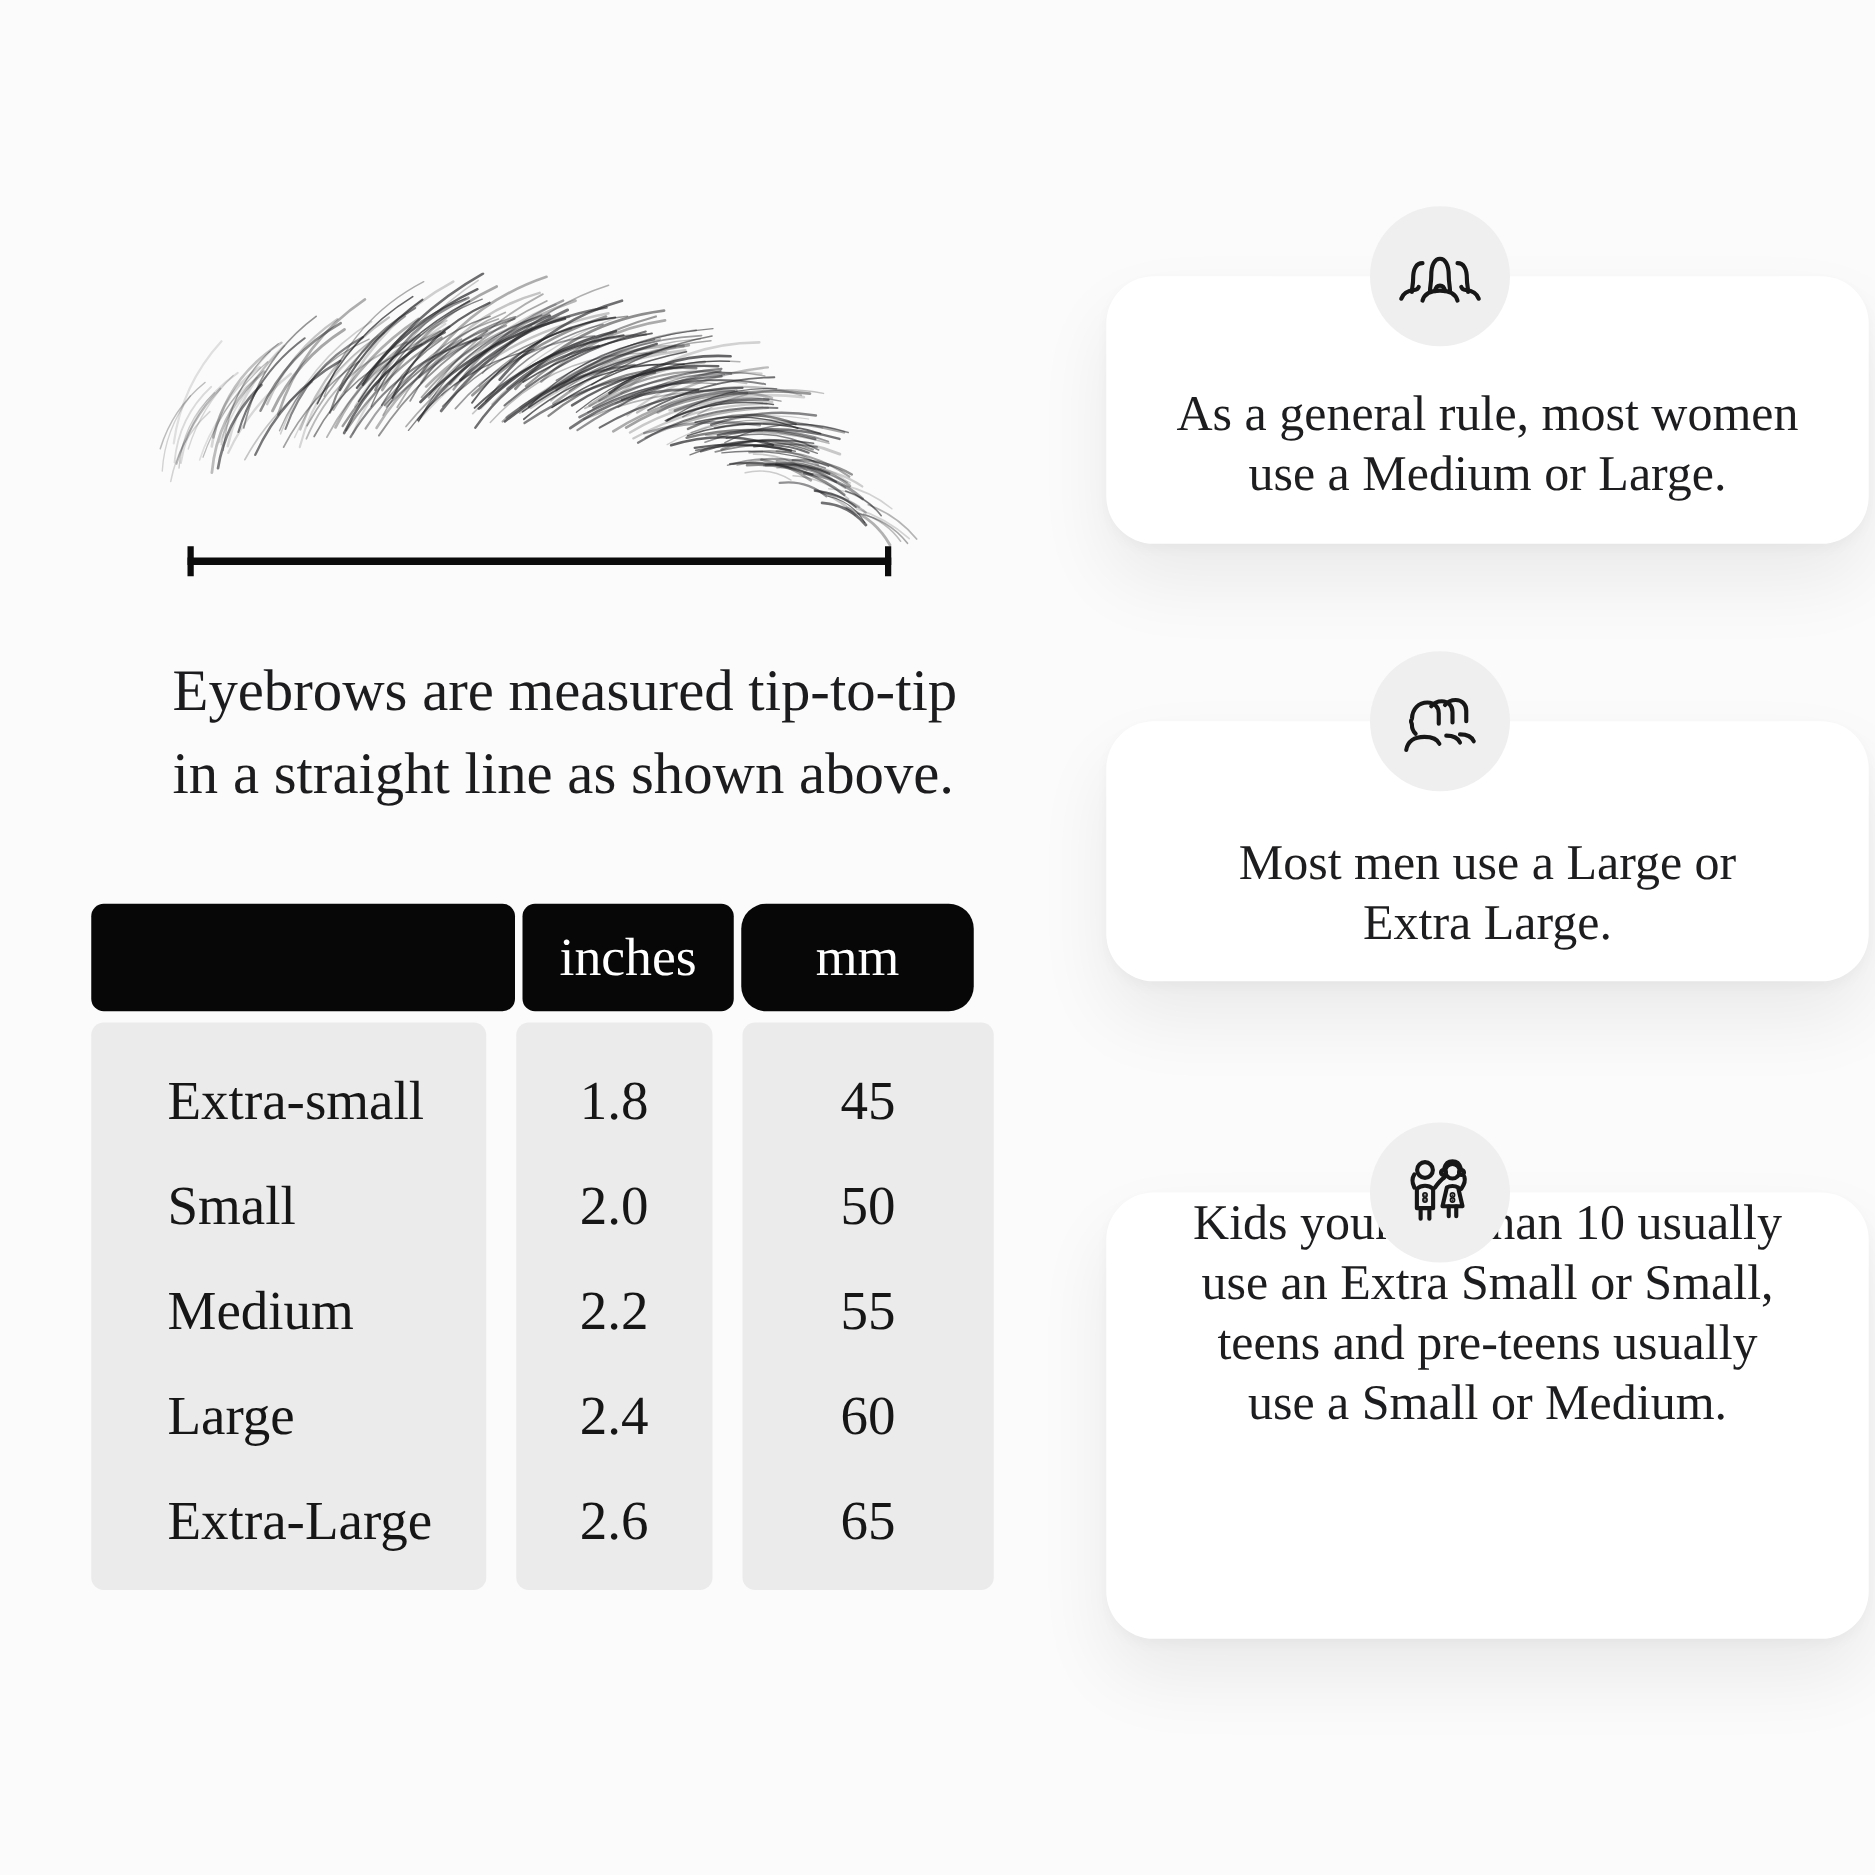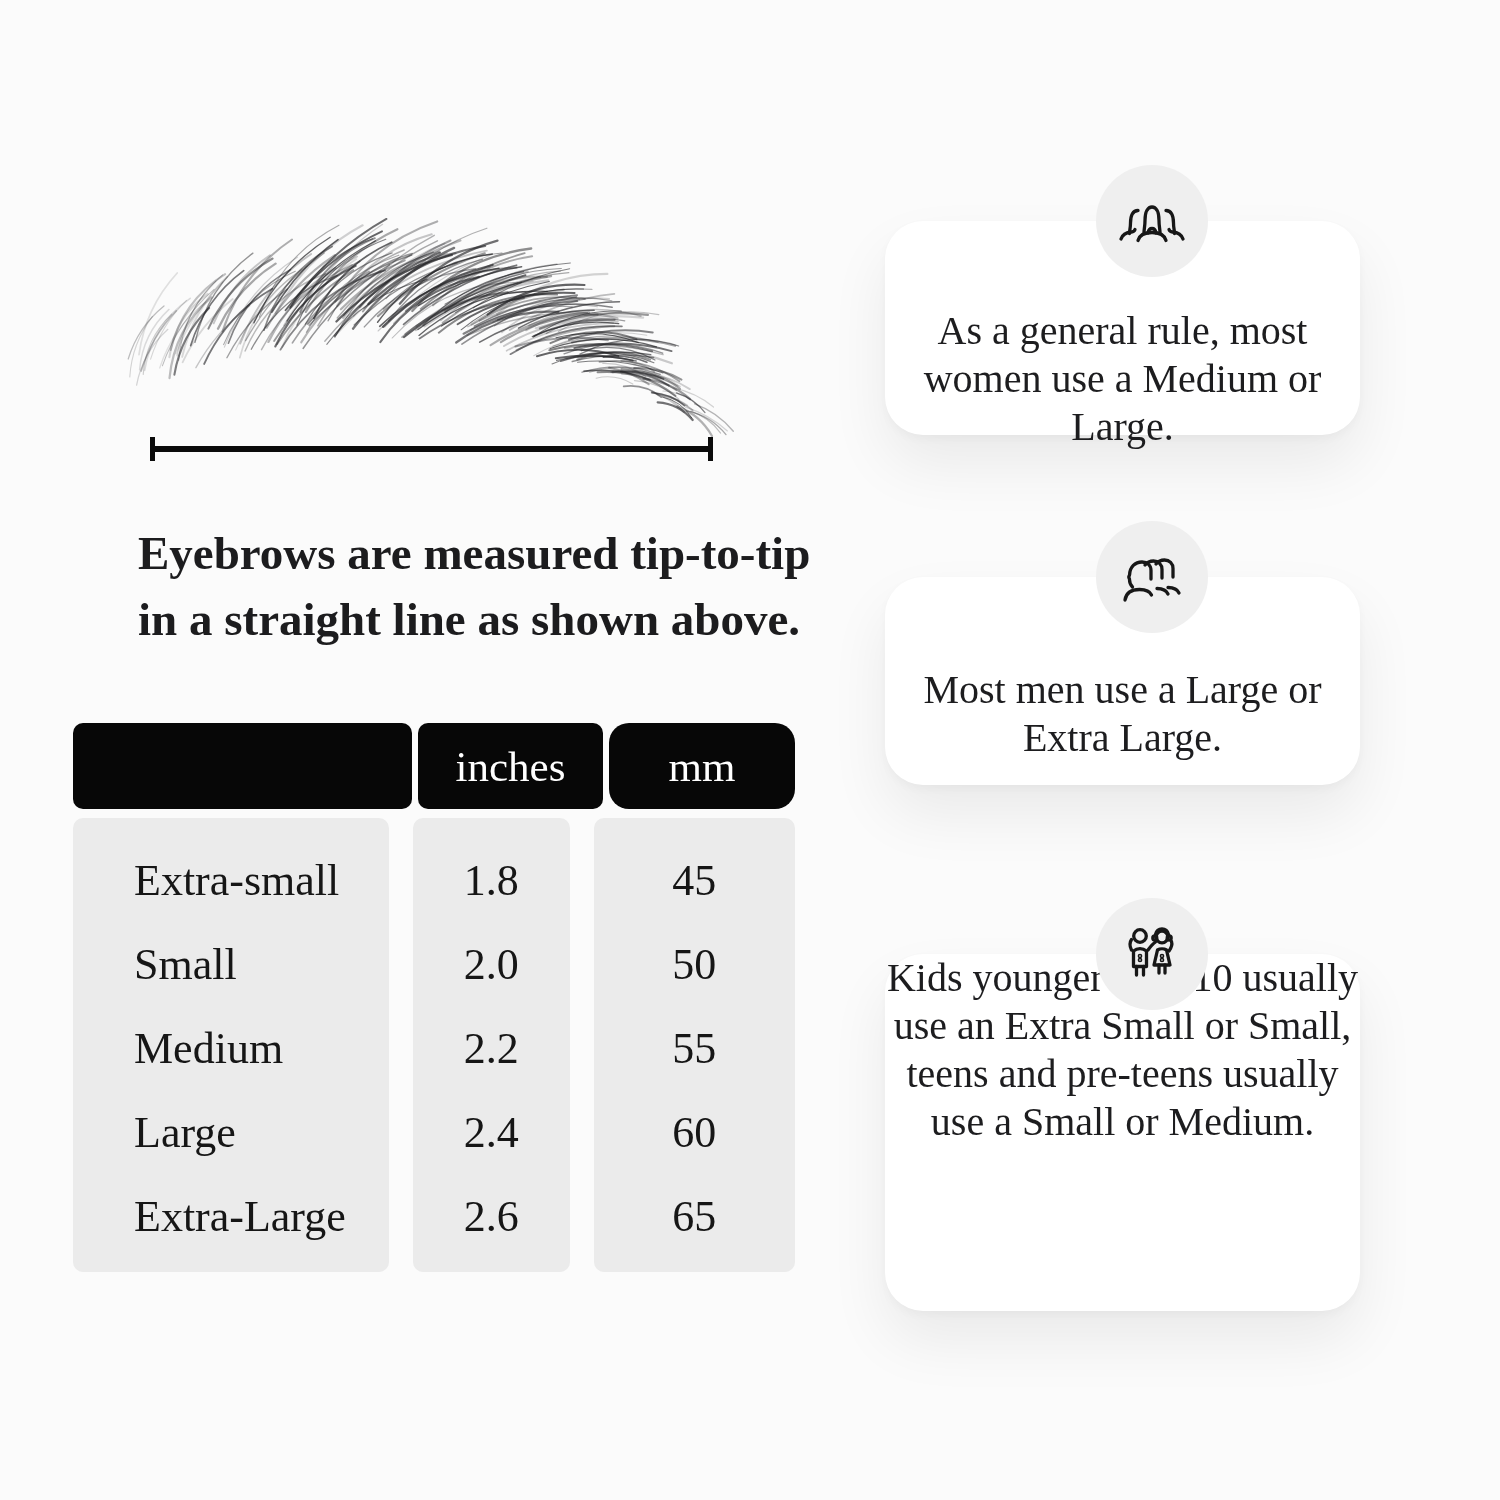--- a/index.html
+++ b/index.html
@@ -10,38 +10,38 @@
   .eyebrow-svg { position:absolute; left:105px; top:218px; }
 
   
   .mline { position:absolute; left:150px; top:437px; width:563px; height:24px; }
   .mline .bar  { position:absolute; left:0; right:0; top:9px; height:6px; background:#0b0b0b; }
   .mline .capL { position:absolute; left:0;  top:0; width:5px; height:24px; background:#0b0b0b; }
   .mline .capR { position:absolute; right:0; top:0; width:5px; height:24px; background:#0b0b0b; }
 
   
   .caption { position:absolute; left:138px; top:520px; font-size:47px; line-height:66px; color:#1c1c1e; }
-  .caption div { white-space:nowrap;font-weight:bold; }
+  .caption div { white-space:nowrap; }
 
   
   .stable { position:absolute; left:73px; top:723px; width:722px; }
   .thead { display:flex; gap:6px; margin-bottom:9px; }
   .th { height:86px; background:#070707; border-radius:10px; color:#ffffff;
         display:flex; align-items:center; justify-content:center; font-size:43px; }
-  .th.c1 { width:339px; } .th.c2 { width:185px; } .th.c3 { width:186px;border-radius:20px; }
+  .th.c1 { width:339px; } .th.c2 { width:169px; } .th.c3 { width:186px;border-radius:20px; }
   .tbody { display:flex; gap:24px; }
   .tcol { background:#ebebeb; border-radius:10px; padding:20px 0 14px 0;
           display:flex; flex-direction:column; }
   .tcol.c1 { width:339px; } .tcol.c2 { width:168px;align-items:center; } .tcol.c3 { width:216px; }
   .cell { height:84px; display:flex; align-items:center; font-size:44px; color:#161616; }
   .tcol.c1 .cell { padding-left:61px; }
   .tcol.c2 .cell, .tcol.c3 .cell { justify-content:center; }
 
   
-  .card { position:absolute; left:885px; width:475px; background:#ffffff; border-radius:38px;
+  .card { position:absolute; left:885px; width:610px; background:#ffffff; border-radius:38px;
           box-shadow:0 30px 60px rgba(0,0,0,0.07), 0 4px 10px rgba(0,0,0,0.03);
           display:flex; justify-content:center; }
   .card .txt { font-size:40px; line-height:48px; color:#1d1d1f; text-align:center; }
   .card.card1 { top:221px; height:214px; } .card.card1 .txt { margin-top:86px; max-width:505px; }
   .card.card2 { top:577px; height:208px; } .card.card2 .txt { margin-top:89px; max-width:450px; }
   .card.card3 { top:954px; height:357px; } .card.card3 .txt { max-width:480px; }
 
   .badge { position:absolute; left:1096px; width:112px; height:112px; border-radius:50%;
            background:#efefef; display:flex; align-items:center; justify-content:center; }
   .badge.b1 { top:165px; } .badge.b2 { top:521px; } .badge.b3 { top:898px; }

